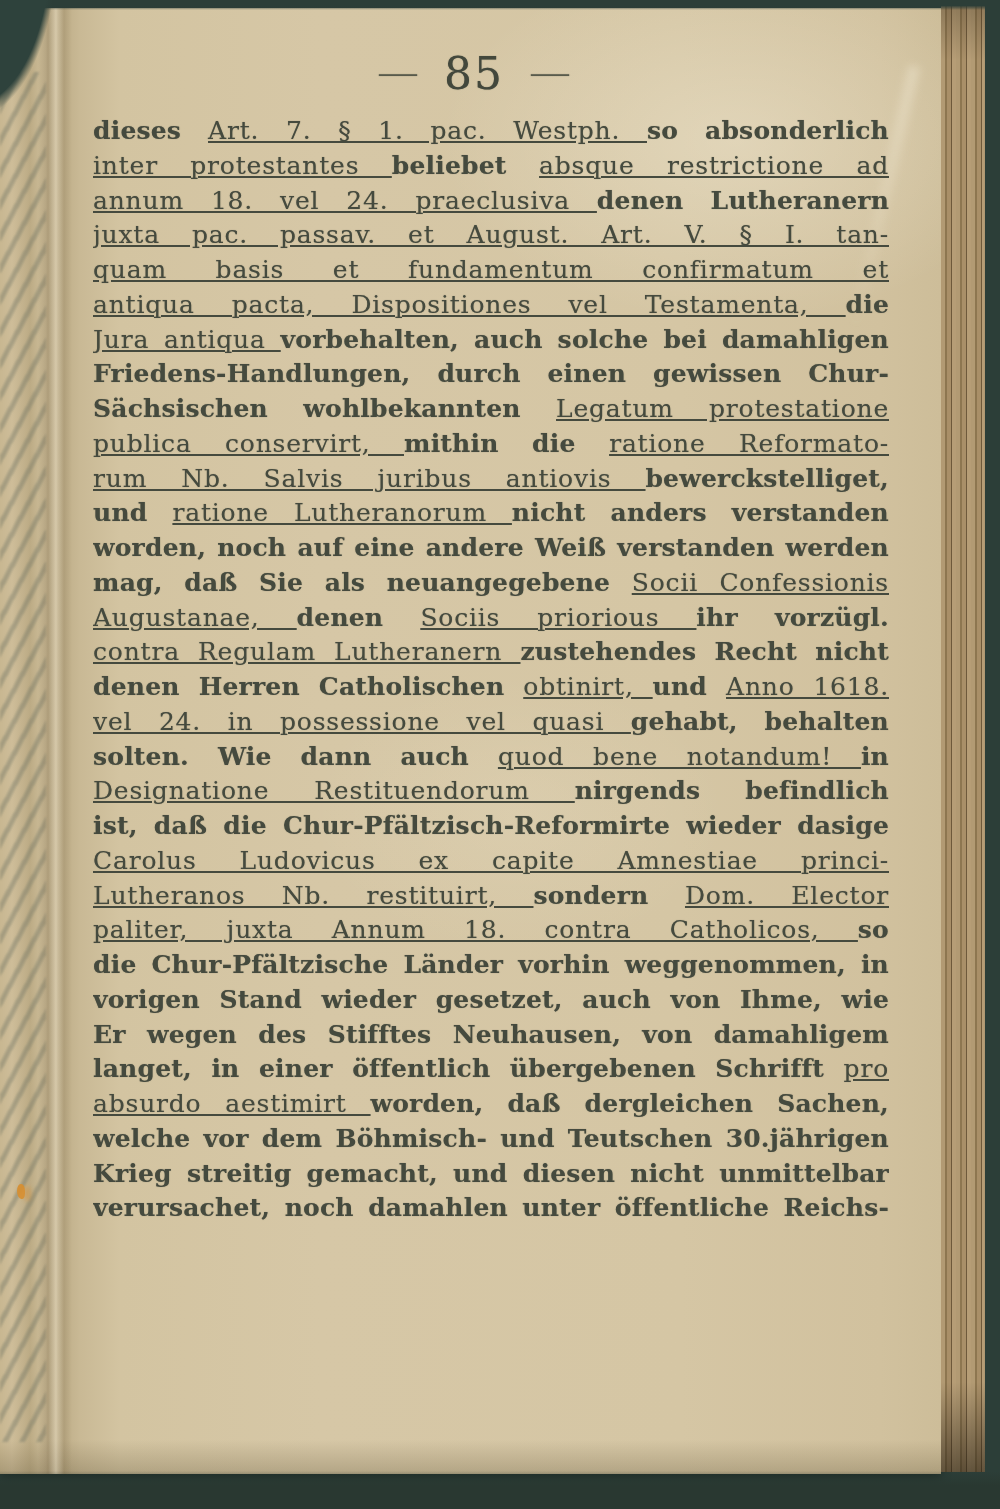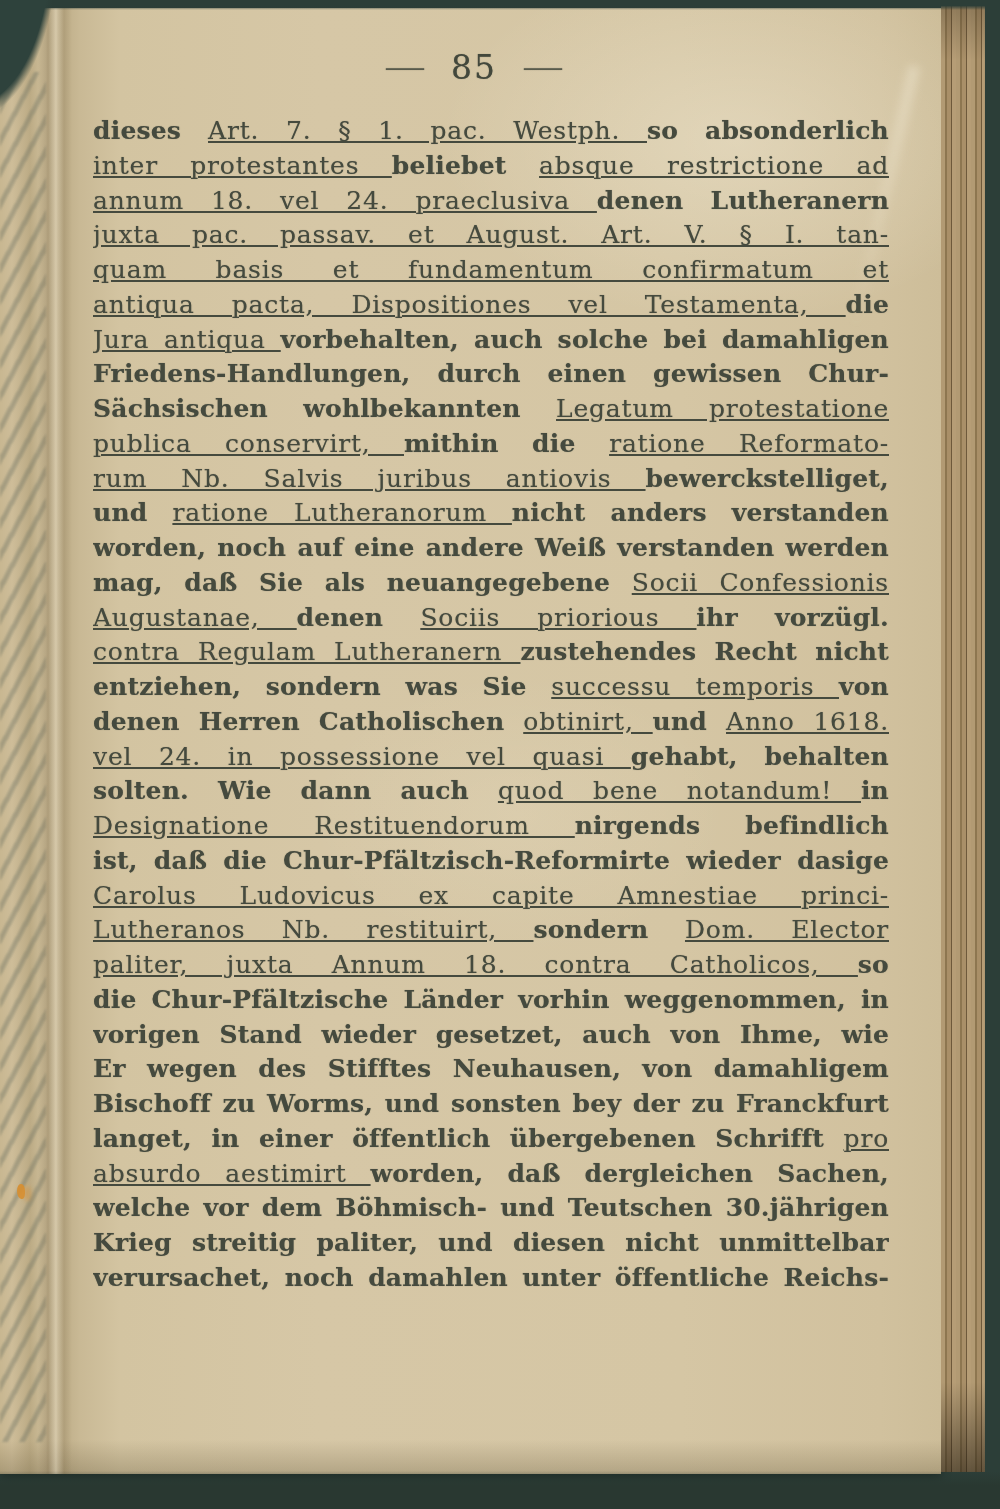--- a/index.html
+++ b/index.html
@@ -79,21 +79,21 @@
   .page-head {
     position:absolute; left:0; top:40px; width:948px;
     display:flex; justify-content:center; align-items:center; gap:32px;
     color:#43483c;
   }
   .page-head .dash {
     font-size:28px; transform: scaleX(1.5); opacity:.85;
     text-shadow: 0 0 1px rgba(67,72,60,0.55);
   }
   .page-head .num {
-    font-size:33px; letter-spacing:2px;
+    font-size:44px; letter-spacing:2px;
     text-shadow: 0 0 1px rgba(67,72,60,0.6);
   }
   .text-block {
     position:absolute; left:93px; top:106px; width:796px;
     color:#454a3e;
   }
   .line {
     height:34.75px; line-height:34.75px; font-size:25px;
     text-align:justify; text-align-last:justify;
     overflow:hidden;
@@ -129,37 +129,35 @@
         <div class="line"><span class="antiqua">Jura antiqua </span><span class="fraktur">vorbehalten, auch solche bei damahligen</span></div>
         <div class="line"><span class="fraktur">Friedens-Handlungen, durch einen gewissen Chur-</span></div>
         <div class="line"><span class="fraktur">Sächsischen wohlbekannten </span><span class="antiqua">Legatum protestatione</span></div>
         <div class="line"><span class="antiqua">publica conservirt, </span><span class="fraktur">mithin die </span><span class="antiqua">ratione Reformato-</span></div>
         <div class="line"><span class="antiqua">rum Nb. Salvis juribus antiovis </span><span class="fraktur">bewerckstelliget,</span></div>
         <div class="line"><span class="fraktur">und </span><span class="antiqua">ratione Lutheranorum </span><span class="fraktur">nicht anders verstanden</span></div>
         <div class="line"><span class="fraktur">worden, noch auf eine andere Weiß verstanden werden</span></div>
         <div class="line"><span class="fraktur">mag, daß Sie als neuangegebene </span><span class="antiqua">Socii Confessionis</span></div>
         <div class="line"><span class="antiqua">Augustanae, </span><span class="fraktur">denen </span><span class="antiqua">Sociis priorious </span><span class="fraktur">ihr vorzügl.</span></div>
         <div class="line"><span class="antiqua">contra Regulam Lutheranern </span><span class="fraktur">zustehendes Recht nicht</span></div>
-        <div class="line"><span class="fraktur">entziehen, sondern was Sie </span><span class="antiqua">successu temporis </span><span class="fraktur">von</span></div>
         <div class="line"><span class="fraktur">denen Herren Catholischen </span><span class="antiqua">obtinirt, </span><span class="fraktur">und </span><span class="antiqua">Anno 1618.</span></div>
         <div class="line"><span class="antiqua">vel 24. in possessione vel quasi </span><span class="fraktur">gehabt, behalten</span></div>
         <div class="line"><span class="fraktur">solten. Wie dann auch </span><span class="antiqua">quod bene notandum! </span><span class="fraktur">in</span></div>
         <div class="line"><span class="antiqua">Designatione Restituendorum </span><span class="fraktur">nirgends befindlich</span></div>
         <div class="line"><span class="fraktur">ist, daß die Chur-Pfältzisch-Reformirte wieder dasige</span></div>
         <div class="line"><span class="antiqua">Carolus Ludovicus ex capite Amnestiae princi-</span></div>
         <div class="line"><span class="antiqua">Lutheranos Nb. restituirt, </span><span class="fraktur">sondern </span><span class="antiqua">Dom. Elector</span></div>
         <div class="line"><span class="antiqua">paliter, juxta Annum 18. contra Catholicos, </span><span class="fraktur">so</span></div>
         <div class="line"><span class="fraktur">die Chur-Pfältzische Länder vorhin weggenommen, in</span></div>
         <div class="line"><span class="fraktur">vorigen Stand wieder gesetzet, auch von Ihme, wie</span></div>
         <div class="line"><span class="fraktur">Er wegen des Stifftes Neuhausen, von damahligem</span></div>
-        <div class="line"><span class="fraktur">Bischoff zu Worms, und sonsten bey der zu Franckfurt</span></div>
         <div class="line"><span class="fraktur">langet, in einer öffentlich übergebenen Schrifft </span><span class="antiqua">pro</span></div>
         <div class="line"><span class="antiqua">absurdo aestimirt </span><span class="fraktur">worden, daß dergleichen Sachen,</span></div>
         <div class="line"><span class="fraktur">welche vor dem Böhmisch- und Teutschen 30.jährigen</span></div>
-        <div class="line"><span class="fraktur">Krieg streitig paliter, und diesen nicht unmittelbar</span></div>
+        <div class="line"><span class="fraktur">Krieg streitig gemacht, und diesen nicht unmittelbar</span></div>
         <div class="line"><span class="fraktur">verursachet, noch damahlen unter öffentliche Reichs-</span></div>
       </div>
   </div>
 
   <div class="fore-edge"></div>
   <div class="cover-top"></div>
   <div class="cover-corner"></div>
   <div class="cover-right"></div>
   <div class="cover-bottom"></div>
 

